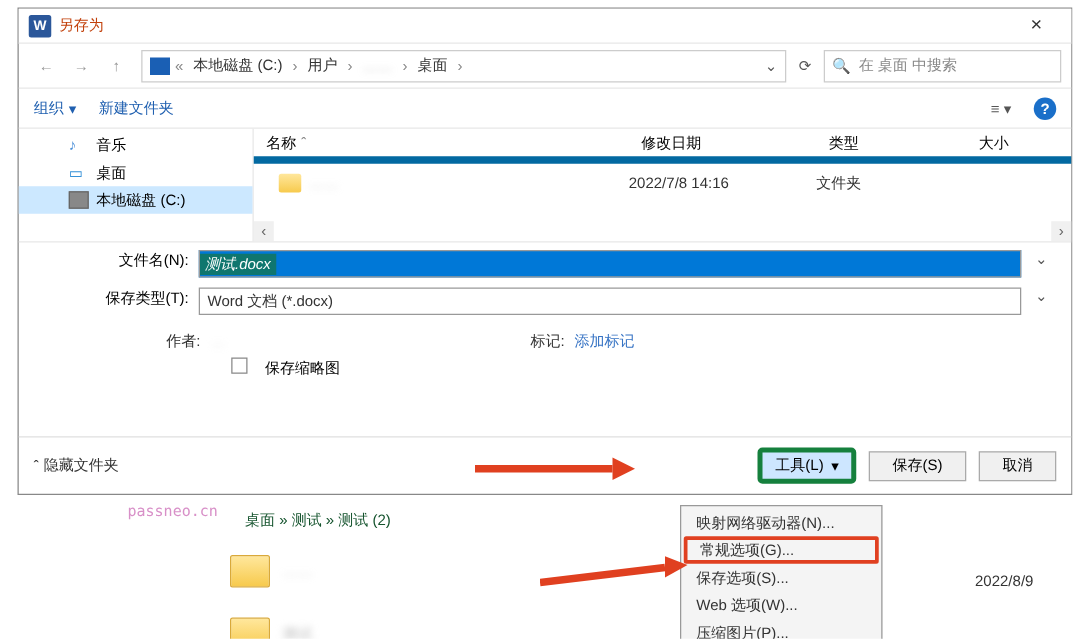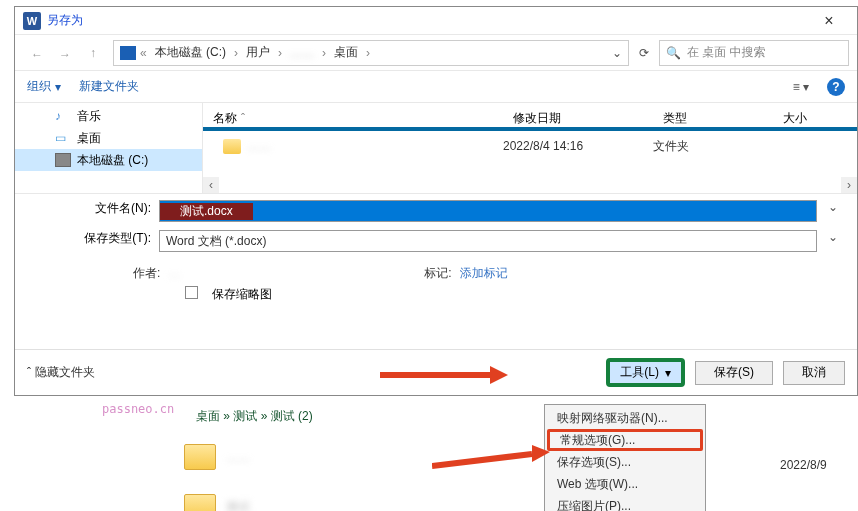--- a/index.html
+++ b/index.html
@@ -2,21 +2,21 @@
 <html><head>
 <meta charset="utf-8">
 <style>
 * { margin: 0; padding: 0; box-sizing: border-box; font-family: "Microsoft YaHei", "Segoe UI", sans-serif; font-size: 12px; }
 body { background: #fff; width: 858px; height: 511px; position: relative; overflow: hidden; }
 
 .dialog { position: absolute; left: 14px; top: 6px; width: 844px; height: 390px; border: 1px solid #888; background: #fff; z-index: 2; }
 
 .titlebar { height: 28px; background: #fff; display: flex; align-items: center; padding: 0 8px; border-bottom: 1px solid #e8e8e8; }
 .titlebar .word-icon { width: 18px; height: 18px; background: #2b579a; color: #fff; display: flex; align-items: center; justify-content: center; font-weight: bold; font-size: 11px; border-radius: 2px; margin-right: 6px; }
-.titlebar .title { flex: 1; color: #1d4ed8; }
+.titlebar .title { flex: 1; color: #c2410c; }
 .titlebar .close { width: 40px; text-align: center; font-size: 16px; color: #333; cursor: pointer; }
 
 .navbar { height: 36px; display: flex; align-items: center; padding: 0 8px; border-bottom: 1px solid #e8e8e8; }
 .nav-btn { width: 28px; height: 26px; display: flex; align-items: center; justify-content: center; color: #999; }
 .nav-up { margin-right: 6px; }
 .breadcrumb { flex: 1; height: 26px; border: 1px solid #ccc; display: flex; align-items: center; padding: 0 6px; gap: 4px; margin-right: 10px; }
 .breadcrumb .disk-icon { width: 16px; height: 14px; background: #1a5fb4; display: inline-block; }
 .breadcrumb .sep { color: #888; }
 .breadcrumb .crumb { color: #333; padding: 2px 4px; }
 .breadcrumb .blur { filter: blur(3px); color: #999; }
@@ -33,38 +33,38 @@
 .body-split { display: flex; height: 90px; }
 .sidebar { width: 188px; border-right: 1px solid #e8e8e8; padding-top: 2px; }
 .sb-item { height: 22px; padding-left: 40px; display: flex; align-items: center; gap: 6px; }
 .sb-item.sel { background: #cce8ff; }
 .sb-item .ico { width: 16px; height: 14px; display: inline-block; }
 .ico-music { color: #4a8fd8; }
 .ico-desktop { color: #3691d8; }
 .ico-disk { background: #888; border: 1px solid #666; height: 12px; }
 
 .filepane { flex: 1; position: relative; }
-.col-headers { height: 28px; display: flex; align-items: flex-end; border-bottom: 4px solid #0369a1; }
+.col-headers { height: 28px; display: flex; align-items: center; border-bottom: 6px solid #0369a1; }
 .col-headers .col { padding: 0 10px; display: flex; align-items: center; gap: 4px; }
 .col-name { width: 300px; } .col-date { width: 150px; } .col-type { width: 120px; } .col-size { flex: 1; }
 .file-row { height: 30px; display: flex; align-items: center; }
 .file-row .fname { width: 300px; padding-left: 20px; display: flex; align-items: center; gap: 6px; }
 .folder-icon { width: 18px; height: 15px; background: linear-gradient(#ffe79c,#f7ca4d); border-radius: 2px; display: inline-block; }
 .file-row .fdate { width: 150px; color: #333; }
 .file-row .ftype { width: 120px; color: #333; }
 .blur-txt { filter: blur(3px); color: #bbb; }
 .scroll-left, .scroll-right { position: absolute; bottom: 0; width: 16px; height: 16px; background: #f0f0f0; display: flex; align-items: center; justify-content: center; color: #666; }
 .scroll-left { left: 0; } .scroll-right { right: 0; }
 
 .form-area { padding: 6px 14px 0 14px; border-top: 1px solid #e8e8e8; }
 .form-row { display: flex; align-items: flex-start; height: 30px; }
 .form-row .lbl { width: 130px; text-align: right; padding-right: 8px; }
 .form-row .field { flex: 1; height: 22px; border: 1px solid #999; display: flex; align-items: center; }
 .field.filename { background: #0078d7; }
-.field.filename .val { background: #7f1d1d; color: #fff; padding: 0 20px; }
+.field.filename .val { background: #0f766e; color: #fff; padding: 0 4px; font-style: italic; }
 .field.filetype { padding: 0 6px; justify-content: space-between; color: #333; }
 .form-row .dd-arrow { width: 20px; text-align: center; color: #555; margin-left: 6px; }
 
 .meta-row { display: flex; align-items: center; height: 26px; padding-left: 104px; gap: 8px; }
 .meta-row .mlbl { color: #333; }
 .meta-row .mval { color: #3673c4; }
 .meta-row .gap { width: 180px; }
 .meta-row .blur-v { filter: blur(3px); color: #ccc; width: 60px; }
 
 .thumb-row { padding-left: 156px; height: 26px; display: flex; align-items: flex-start; gap: 14px; }
@@ -174,21 +174,21 @@
           </div>
         <div class="col col-date">修改日期</div>
         <div class="col col-type">类型</div>
         <div class="col col-size">大小</div>
       </div>
       <div class="file-row">
         <div class="fname">
             <span class="folder-icon"></span>
             <span class="blur-txt">……</span>
           </div>
-        <div class="fdate">2022/8/4 14:16</div>
+        <div class="fdate">2022/7/8 14:16</div>
         <div class="ftype">文件夹</div>
       </div>
       <span class="scroll-left">‹</span>
       <span class="scroll-right">›</span>
     </div>
   </div>
 
   <div class="form-area">
     <div class="form-row">
       <span class="lbl">文件名(N):</span>

